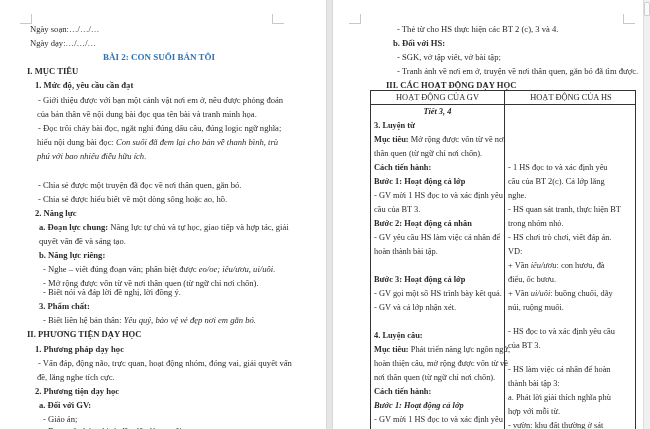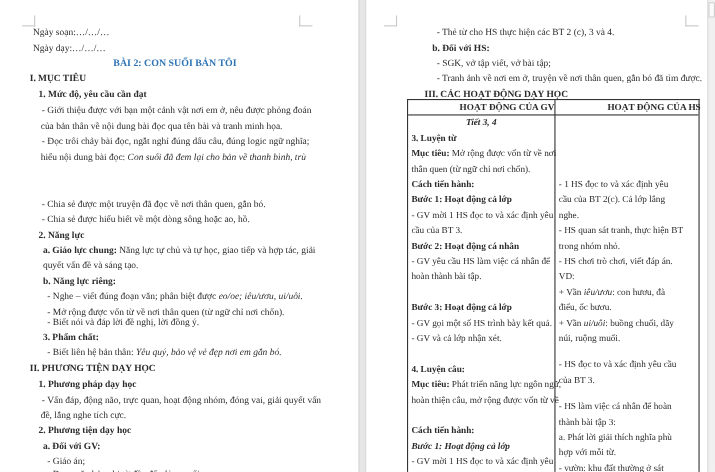--- a/index.html
+++ b/index.html
@@ -23,21 +23,21 @@
     .line { position: absolute; font-size: 8.6px; line-height: 12px; white-space: nowrap; color: #2a2a2a; }
     .b { font-weight: bold; }
     .i { font-style: italic; }
     .title { color: #2e74b5; font-weight: bold; font-size: 9px; }
 
     
     .tbl { position: absolute; left: 37px; top: 90px; width: 266px; height: 339px; border: 1px solid #333; border-bottom: none; }
     .tbl .vline { position: absolute; left: 133px; top: 0; width: 1px; height: 100%; background: #333; }
     .tbl .hline { position: absolute; left: 0; top: 13px; width: 100%; height: 1px; background: #333; }
     .cell-line { position: absolute; font-size: 8.4px; line-height: 12px; white-space: nowrap; color: #2a2a2a; }
-    .th { font-weight: bold; font-size: 8.4px; text-align: right; }
+    .th { font-weight: normal; font-size: 8.4px; text-align: center; }
   </style>
 </head>
 <body>
 
 <div id="page-left" class="page">
   <div class="crop tl" style="left:20px; top:14px;"></div>
   <div class="crop tr" style="left:272px; top:14px;"></div>
 
   <div class="line" style="left:30px; top:23px;">Ngày soạn:…/…/…</div>
   <div class="line" style="left:30px; top:37px;">Ngày dạy:…/…/…</div>
@@ -45,26 +45,27 @@
 
   <div class="line b" style="left:27px; top:65px;">I. MỤC TIÊU</div>
   <div class="line b" style="left:35px; top:79px;">1. Mức độ, yêu cầu cần đạt</div>
 
   <div class="line" style="left:38px; top:94px;">- Giới thiệu được với bạn một cảnh vật nơi em ở, nêu được phỏng đoán</div>
   <div class="line" style="left:38px; top:122px;">- Đọc trôi chảy bài đọc, ngắt nghỉ đúng dấu câu, đúng logic ngữ nghĩa;</div>
   <div class="line" style="left:37px; top:108px;">của bản thân về nội dung bài đọc qua tên bài và tranh minh họa.</div>
   <div class="line" style="left:37px; top:136px;">
     <span>hiểu nội dung bài đọc: </span><span class="i">Con suối đã đem lại cho bản về thanh bình, trù</span>
   </div>
+  <div class="line i" style="left:37px; top:150px;">phú với bao nhiêu điều hữu ích.</div>
   <div class="line" style="left:38px; top:179px;">- Chia sẻ được một truyện đã đọc về nơi thân quen, gắn bó.</div>
   <div class="line" style="left:38px; top:193px;">- Chia sẻ được hiểu biết về một dòng sông hoặc ao, hồ.</div>
 
   <div class="line b" style="left:35px; top:207px;">2. Năng lực</div>
   <div class="line" style="left:39px; top:221px;">
-    <span class="b">a. Giáo lực chung:</span><span> Năng lực tự chủ và tự học, giao tiếp và hợp tác, giải</span>
+    <span class="b">a. Đoạn lực chung:</span><span> Năng lực tự chủ và tự học, giao tiếp và hợp tác, giải</span>
   </div>
   <div class="line" style="left:39px; top:235px;">quyết vấn đề và sáng tạo.</div>
   <div class="line b" style="left:39px; top:249px;">b. Năng lực riêng:</div>
   <div class="line" style="left:43px; top:263px;">
     <span>- Nghe – viết đúng đoạn văn; phân biệt được </span><span class="i">eo/oe; iêu/ươu, ui/uôi.</span>
   </div>
   <div class="line" style="left:43px; top:277px;">- Mở rộng được vốn từ về nơi thân quen (từ ngữ chỉ nơi chốn).</div>
   <div class="line" style="left:43px; top:286px;">- Biết nói và đáp lời đề nghị, lời đồng ý.</div>
 
   <div class="line b" style="left:39px; top:300px;">3. Phẩm chất:</div>
@@ -117,20 +118,21 @@
     <div class="cell-line" style="left:3px; top:141px;">- GV yêu cầu HS làm việc cá nhân để</div>
     <div class="cell-line" style="left:3px; top:155px;">hoàn thành bài tập.</div>
     <div class="cell-line b" style="left:3px; top:183px;">Bước 3: Hoạt động cả lớp</div>
     <div class="cell-line" style="left:3px; top:197px;">- GV gọi một số HS trình bày kết quả.</div>
     <div class="cell-line" style="left:3px; top:211px;">- GV và cả lớp nhận xét.</div>
     <div class="cell-line b" style="left:3px; top:239px;">4. Luyện câu:</div>
     <div class="cell-line" style="left:3px; top:253px;">
       <span class="b">Mục tiêu:</span><span> Phát triển năng lực ngôn ngữ,</span>
     </div>
     <div class="cell-line" style="left:3px; top:267px;">hoàn thiện câu, mở rộng được vốn từ về</div>
+    <div class="cell-line" style="left:3px; top:281px;">nơi thân quen (từ ngữ chỉ nơi chốn).</div>
     <div class="cell-line b" style="left:3px; top:295px;">Cách tiến hành:</div>
     <div class="cell-line b i" style="left:3px; top:309px;">Bước 1: Hoạt động cả lớp</div>
     <div class="cell-line" style="left:3px; top:323px;">- GV mời 1 HS đọc to và xác định yêu</div>
 
     <div class="cell-line" style="left:137px; top:71px;">- 1 HS đọc to và xác định yêu</div>
     <div class="cell-line" style="left:137px; top:85px;">cầu của BT 2(c). Cả lớp lắng</div>
     <div class="cell-line" style="left:137px; top:99px;">nghe.</div>
     <div class="cell-line" style="left:137px; top:113px;">- HS quan sát tranh, thực hiện BT</div>
     <div class="cell-line" style="left:137px; top:127px;">trong nhóm nhỏ.</div>
     <div class="cell-line" style="left:137px; top:141px;">- HS chơi trò chơi, viết đáp án.</div>

